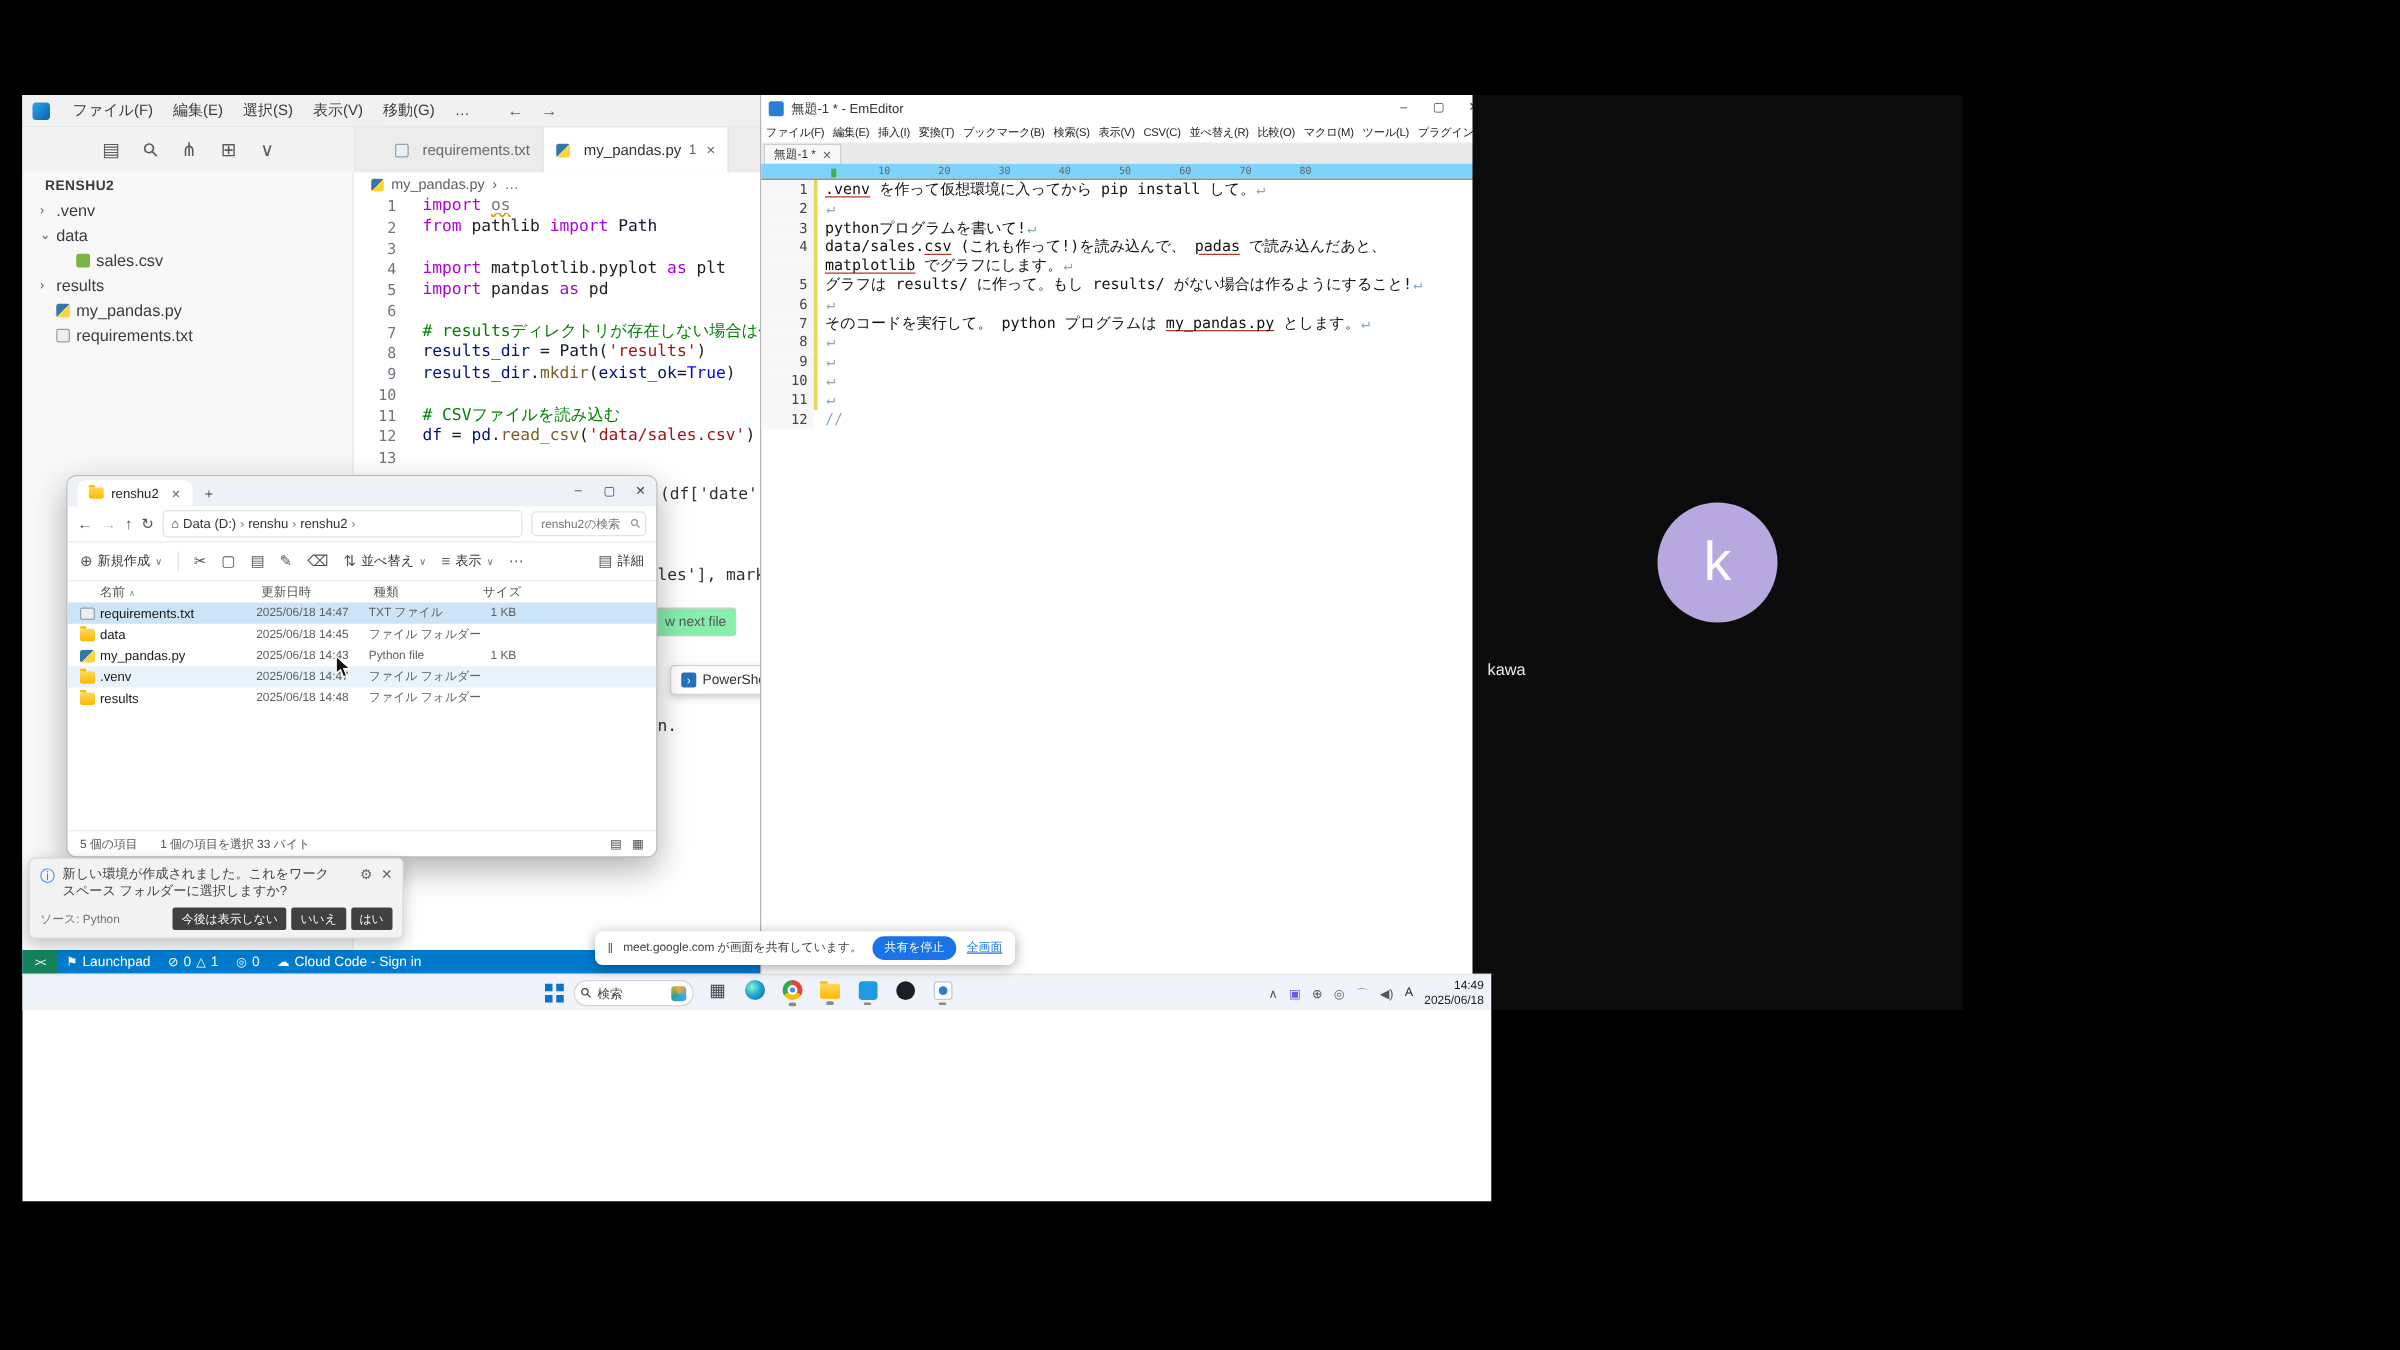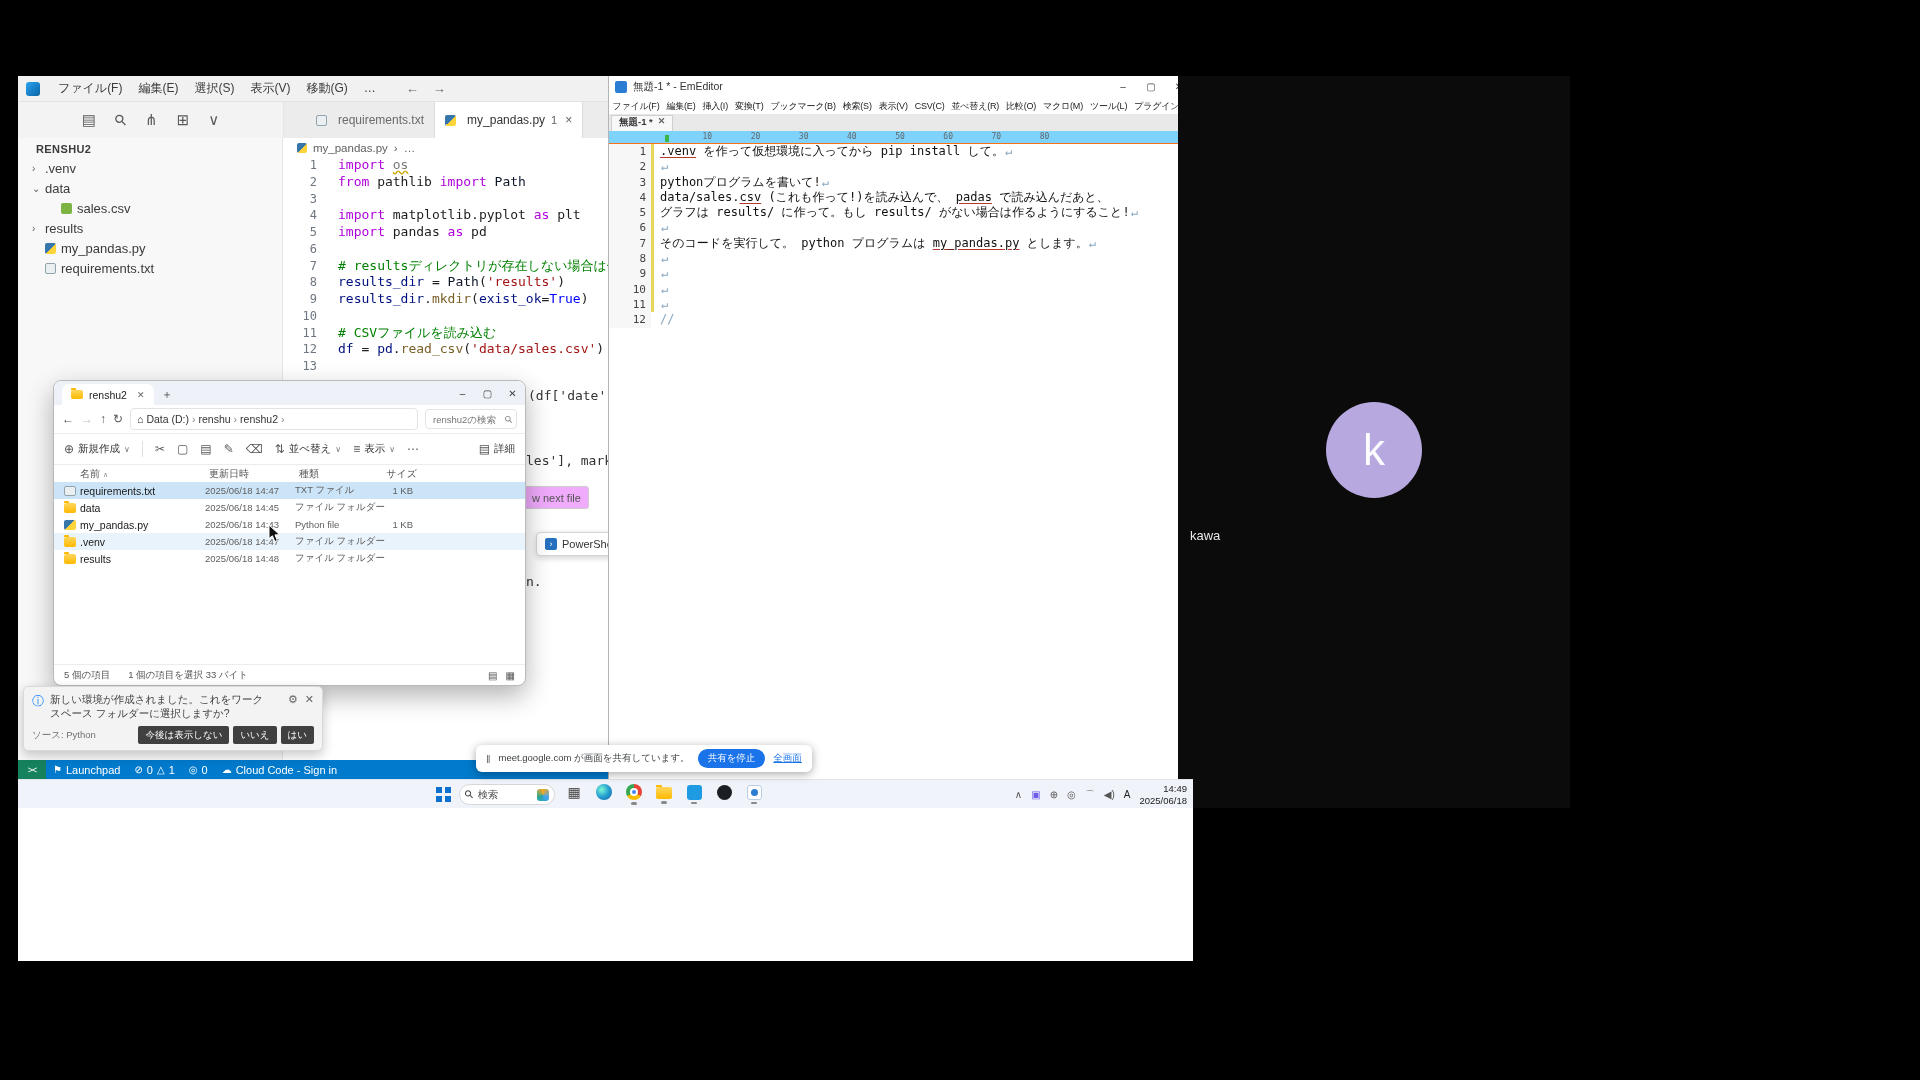--- a/index.html
+++ b/index.html
@@ -41,40 +41,40 @@
   .vs-code{position:absolute;left:0;top:19px;right:0;}
   .vs-line{display:flex;height:16.75px;line-height:16.75px;font-family:"DejaVu Sans Mono",monospace;font-size:13px;}
   .vs-ln{width:34px;text-align:right;color:#6e7681;flex:0 0 34px;font-size:12px;}
   .vs-codetext{padding-left:21px;white-space:pre;color:#1e1e1e;}
   .c-kw{color:#af00db;} .c-str{color:#a31515;} .c-com{color:#008000;}
   .c-var{color:#001080;} .c-fn{color:#795e26;} .c-cls{color:#0f172a;} .c-b{color:#0000ff;}
   .c-dim{color:#7a7a7a;text-decoration:underline wavy #c8a600;}
   .c-eof{color:#8aa8bf;}
   .frag{position:absolute;font-family:"DejaVu Sans Mono",monospace;font-size:13px;color:#333;white-space:pre;}
   .frag1{left:510px;top:312px;} .frag2{left:508px;top:377px;} .frag5{left:508px;top:498px;}
-  .frag3{left:506px;top:410px;height:21px;display:flex;align-items:center;background:#f0abfc;border:1px solid #ccc;border-radius:3px;
+  .frag3{left:506px;top:410px;height:21px;display:flex;align-items:center;background:#86efac;border:1px solid #ccc;border-radius:3px;
          font-family:"Liberation Sans",sans-serif;font-size:11px;color:#555;padding:0 7px;}
   .frag4{left:518px;top:456px;height:22px;display:flex;align-items:center;gap:5px;background:#fff;border:1px solid #d5d5d5;border-radius:4px;
          box-shadow:0 2px 6px rgba(0,0,0,.18);font-family:"Liberation Sans",sans-serif;font-size:11px;color:#333;padding:0 8px;}
   .ps-ico{width:12px;height:12px;border-radius:2px;background:#2671be;color:#fff;font-size:9px;line-height:12px;text-align:center;}
   .vs-statusbar{position:absolute;left:0;bottom:0;width:100%;height:19px;background:#007acc;display:flex;align-items:center;color:#fff;font-size:11px;}
   .vs-remote{width:28px;height:19px;background:#16825d;display:flex;align-items:center;justify-content:center;font-size:9px;letter-spacing:-1px;}
   .sb-item{display:flex;align-items:center;gap:4px;padding:0 7px;white-space:nowrap;}
   .sb-ico{font-size:10px;}
 
   
   .emeditor{position:absolute;left:590px;top:0;width:585px;height:703px;background:#fff;border-left:1px solid #b5b5b5;box-sizing:border-box;}
   .em-titlebar{height:22px;display:flex;align-items:center;padding-left:6px;background:#fff;}
   .em-logo{width:12px;height:12px;border-radius:2px;background:#2b7cd3;margin-right:6px;}
   .em-title{font-size:10.5px;color:#333;flex:1;}
   .em-ctl{width:28px;text-align:center;font-size:10px;color:#444;line-height:22px;}
   .em-menubar{height:16px;display:flex;align-items:center;border-bottom:1px solid #e8e8e8;overflow:hidden;white-space:nowrap;}
   .em-menu{font-size:9px;color:#222;padding:0 3.5px;letter-spacing:-.2px;}
   .em-tabbar{height:16px;background:#e9e9e9;display:flex;align-items:flex-end;padding-left:2px;}
-  .em-tab{height:15px;background:#f8f8f8;border:1px solid #cfcfcf;border-bottom:none;display:flex;gap:5px;font-size:9.5px;color:#333;padding:0 7px;font-weight:bold;}
+  .em-tab{height:15px;background:#f8f8f8;border:1px solid #cfcfcf;border-bottom:none;display:flex;align-items:center;gap:5px;font-size:9.5px;color:#333;padding:0 7px;}
   .em-tab .close-x{font-size:9px;color:#666;}
   .em-ruler{height:12px;background:#7dd3fc;border-bottom:1px solid #f97316;position:relative;overflow:hidden;}
   .em-ruler-nums{position:absolute;left:55px;top:1px;font-family:"DejaVu Sans Mono",monospace;font-size:8px;color:#666;white-space:pre;}
   .em-caretmark{position:absolute;left:56px;top:4px;width:4px;height:7px;background:#39b54a;}
   .em-bodyarea{position:relative;}
   .em-row{display:flex;height:15.3px;line-height:15.3px;}
   .em-ln{width:42px;flex:0 0 42px;text-align:right;padding-right:5px;box-sizing:border-box;background:#f7f7f7;
          font-family:"DejaVu Sans Mono",monospace;font-size:11px;color:#444;}
   .em-mark{width:3px;flex:0 0 3px;background:transparent;}
   .em-mark.on{background:#e6d758;}
@@ -436,20 +436,25 @@
             <span class="em-mark on"></span>
             <span class="em-text"><span>pythonプログラムを書いて!</span><span class="eol">↵</span></span>
           </div>
 
           <div class="em-row">
             <span class="em-ln">4</span>
             <span class="em-mark on"></span>
             <span class="em-text"><span>data/sales.</span><span class="u">csv</span><span> (これも作って!)を読み込んで、 </span><span class="u">padas</span><span> で読み込んだあと、</span></span>
           </div>
 
+          <div class="em-row">
+            <span class="em-ln"></span>
+            <span class="em-mark on"></span>
+            <span class="em-text"><span class="u">matplotlib</span><span> でグラフにします。</span><span class="eol">↵</span></span>
+          </div>
 
           <div class="em-row">
             <span class="em-ln">5</span>
             <span class="em-mark on"></span>
             <span class="em-text"><span>グラフは results/ に作って。もし results/ がない場合は作るようにすること!</span><span class="eol">↵</span></span>
           </div>
 
           <div class="em-row">
             <span class="em-ln">6</span>
             <span class="em-mark on"></span>

